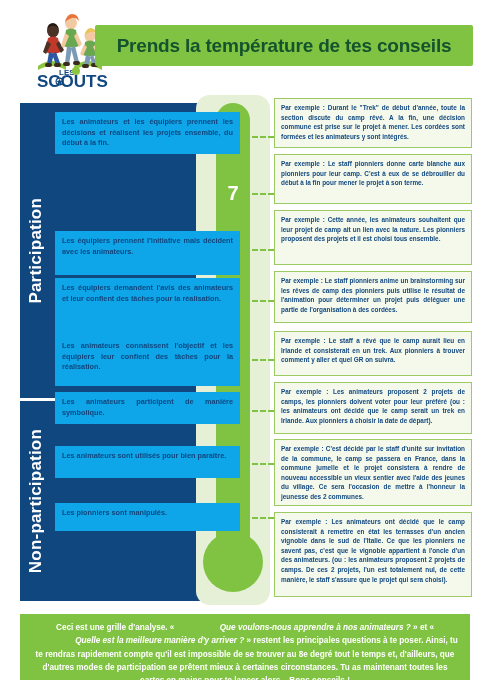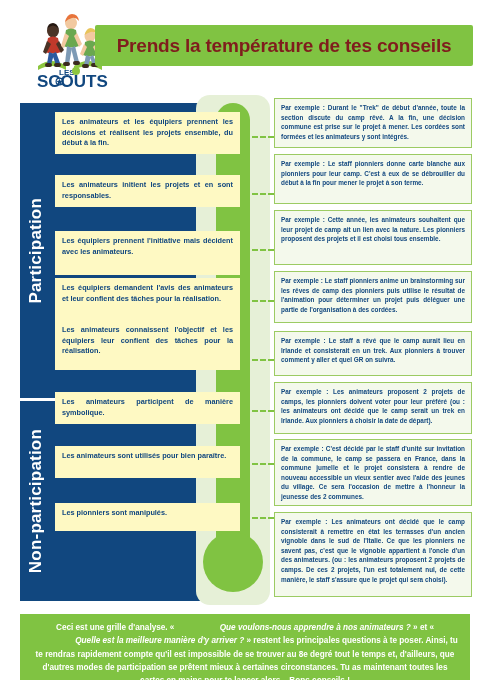--- a/index.html
+++ b/index.html
@@ -33,21 +33,21 @@
     position: absolute;
     left: 95px; top: 25px;
     width: 378px; height: 41px;
     background: #80c342;
     border-radius: 2px;
     display: flex;
     align-items: center;
     justify-content: center;
   }
   #title-banner .title-text {
-    color: #7f1d1d;
+    color: #14532d;
     font-size: 19px;
     font-weight: bold;
     letter-spacing: -0.2px;
     white-space: nowrap;
   }
 
   
   #scale-area {
     position: absolute;
     left: 0; top: 95px;
@@ -126,21 +126,21 @@
     width: 22px;
     height: 0;
     border-top: 2px dashed #80c342;
   }
 
   
   .stmt {
     position: absolute;
     left: 55px;
     width: 185px;
-    background: #fef9c3;
+    background: #0ea5e9;
     box-sizing: border-box;
     padding: 5px 7px 5px 7px;
     color: #11477f;
     font-size: 7.3px;
     line-height: 1.45;
     text-align: justify;
     font-weight: bold;
   }
 
   
@@ -266,24 +266,23 @@
   <div class="dash" style="top:41px"></div>
   <div class="dash" style="top:98px"></div>
   <div class="dash" style="top:154px"></div>
   <div class="dash" style="top:205px"></div>
   <div class="dash" style="top:264px"></div>
   <div class="dash" style="top:315px"></div>
   <div class="dash" style="top:368px"></div>
   <div class="dash" style="top:422px"></div>
 
   <div class="stmt" style="top:17px;  height:42px">Les animateurs et les équipiers prennent les décisions et réalisent les projets ensemble, du début à la fin.</div>
-  <div class="stmt" style="top:80px;  height:32px">Les animateurs initient les projets et en sont responsables.</div>
   <div class="stmt" style="top:136px; height:44px">Les équipiers prennent l'initiative mais décident avec les animateurs.</div>
   <div class="stmt" style="top:183px; height:58px">Les équipiers demandent l'avis des animateurs et leur confient des tâches pour la réalisation.</div>
-  <div class="stmt" style="top:225px; height:50px">Les animateurs connaissent l'objectif et les équipiers leur confient des tâches pour la réalisation.</div>
+  <div class="stmt" style="top:241px; height:50px">Les animateurs connaissent l'objectif et les équipiers leur confient des tâches pour la réalisation.</div>
   <div class="stmt" style="top:297px; height:32px">Les animateurs participent de manière symbolique.</div>
   <div class="stmt" style="top:351px; height:32px">Les animateurs sont utilisés pour bien paraître.</div>
   <div class="stmt" style="top:408px; height:28px">Les pionniers sont manipulés.</div>
 
   <div class="exm" style="top:3px;   height:50px">Par exemple : Durant le "Trek" de début d'année, toute la section discute du camp rêvé. A la fin, une décision commune est prise sur le projet à mener. Les cordées sont formées et les animateurs y sont intégrés.</div>
   <div class="exm" style="top:59px;  height:50px">Par exemple : Le staff pionniers donne carte blanche aux pionniers pour leur camp. C'est à eux de se débrouiller du début à la fin pour mener le projet à son terme.</div>
   <div class="exm" style="top:115px; height:55px">Par exemple : Cette année, les animateurs souhaitent que leur projet de camp ait un lien avec la nature. Les pionniers proposent des projets et il est choisi tous ensemble.</div>
   <div class="exm" style="top:176px; height:52px">Par exemple : Le staff pionniers anime un brainstorming sur les rêves de camp des pionniers puis utilise le résultat de l'animation pour déterminer un projet puis déléguer une partie de l'organisation à des cordées.</div>
   <div class="exm" style="top:236px; height:45px">Par exemple : Le staff a rêvé que le camp aurait lieu en Irlande et consisterait en un trek. Aux pionniers à trouver comment y aller et quel GR on suivra.</div>
   <div class="exm" style="top:287px; height:52px">Par exemple : Les animateurs proposent 2 projets de camps, les pionniers doivent voter pour leur préféré (ou : les animateurs ont décidé que le camp serait un trek en Irlande. Aux pionniers à choisir la date de départ).</div>

